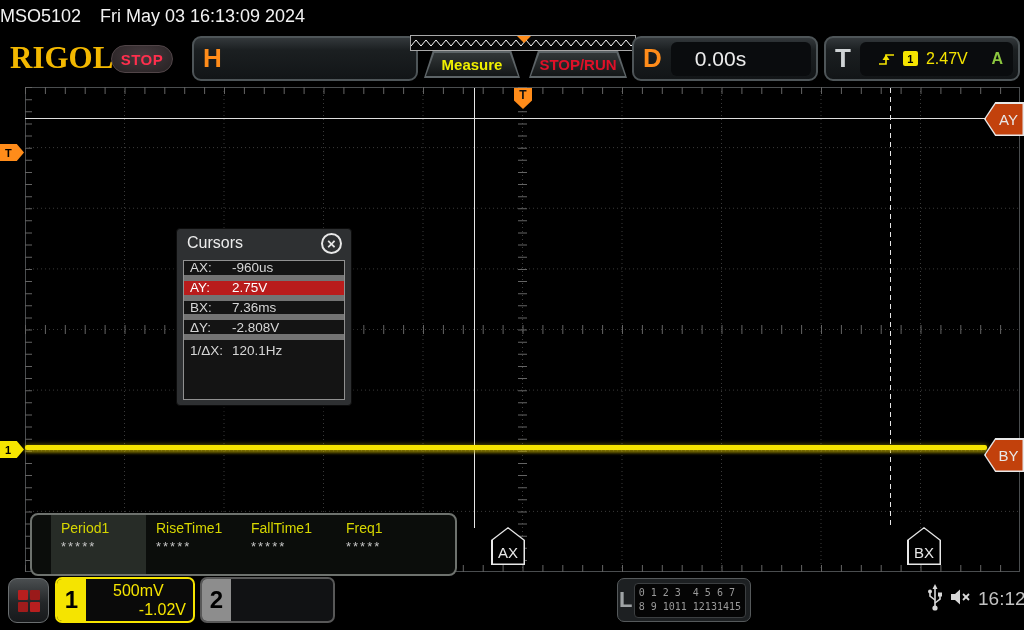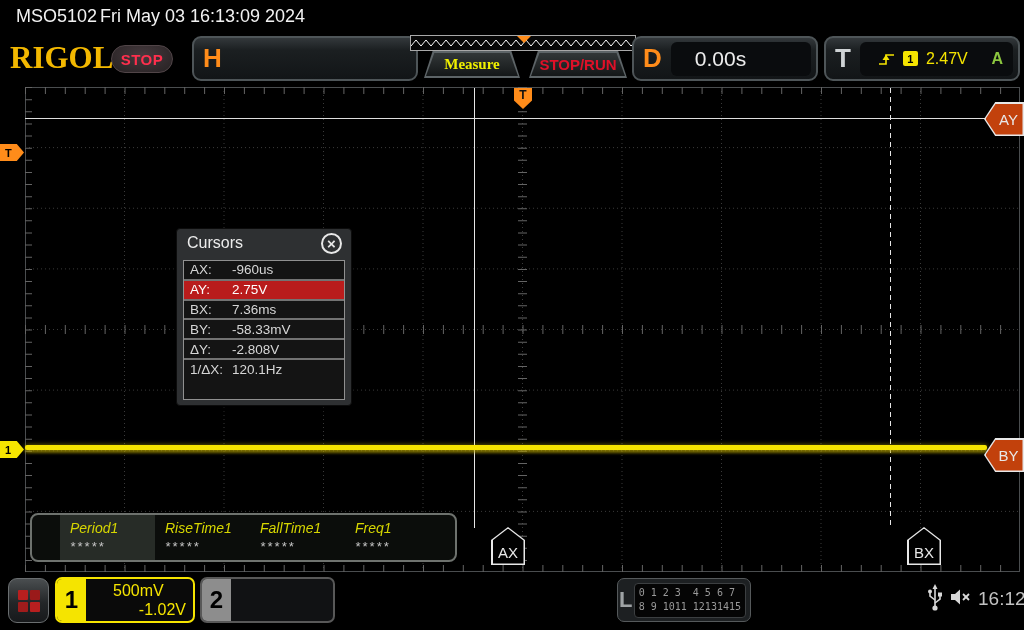--- a/index.html
+++ b/index.html
@@ -3,21 +3,21 @@
 <meta charset="utf-8">
 <style>
   * { margin:0; padding:0; box-sizing:border-box; }
   html,body { background:#000; }
   body { font-family:"Liberation Sans", sans-serif; }
   #stage { position:relative; width:1024px; height:630px; background:#000; overflow:hidden; }
 
   
   .statusbar { position:absolute; left:0; top:0; width:1024px; height:30px; color:#f2f2f2; font-size:18px; }
   .statusbar span { position:absolute; top:6px; white-space:pre; }
-  .sb-model { left:16px; }
+  .sb-model { left:0; }
   .sb-date  { left:100px; }
 
   
   .logo { position:absolute; left:10px; top:40px; font-size:31px; font-weight:900; letter-spacing:0px; color:#f3b800; font-family:"Liberation Serif", serif; }
   .stop-badge { position:absolute; left:111px; top:45px; width:62px; height:28px; border-radius:14px;
     background:radial-gradient(ellipse at 50% 35%, #463a3e 0%, #2c2628 80%); border:1px solid #514548;
     display:flex; align-items:center; justify-content:center; color:#ff2f4d; font-weight:bold; font-size:15px; letter-spacing:.5px; }
 
   .hpanel { position:absolute; background:linear-gradient(#33383b 0%, #1b1f21 30%, #121517 100%);
     border:2px solid #4e5558; border-radius:9px; display:flex; align-items:center; }
@@ -40,21 +40,21 @@
   .trig-sweep { margin-left:auto; margin-right:10px; color:#8cc63f; font-size:16px; font-weight:bold; }
 
   
   .mem-strip { position:absolute; left:410px; top:35px; width:226px; height:16px; background:#060606; border:1px solid #a8a8a8; }
   .mem-strip svg { display:block; }
   .trap-btn { position:absolute; height:27px; }
   .trap-outer { position:absolute; inset:0; background:#5d6467; clip-path:polygon(9% 0,91% 0,100% 100%,0 100%); }
   .trap-inner { position:absolute; inset:2px; background:linear-gradient(#323738,#141718); clip-path:polygon(9% 0,91% 0,100% 100%,0 100%);
     display:flex; align-items:center; justify-content:center; font-size:15px; font-weight:bold; }
   .btn-measure { left:424px; top:51px; width:96px; }
-  .btn-measure .trap-inner { color:#f0f000;font-family:Liberation Serif, serif; }
+  .btn-measure .trap-inner { color:#f0f000; }
   .btn-stoprun { left:529px; top:51px; width:98px; }
   .btn-stoprun .trap-inner { color:#e01028; }
 
   
   .graticule { position:absolute; left:25px; top:87px; width:995px; height:485px; background:#000; }
 
   .cursor-vline-a { position:absolute; left:474px; top:88px; width:1px; height:440px; background:#e6e6e6; }
   .cursor-vline-b { position:absolute; left:890px; top:88px; width:1px; height:440px;
     background:repeating-linear-gradient(to bottom,#e6e6e6 0 5px, transparent 5px 9px); }
   .cursor-hline-ay { position:absolute; left:25px; top:118px; width:963px; height:1px; background:#dedede; }
@@ -89,28 +89,28 @@
   .tag-ax { left:458px; top:527px; }
   .tag-bx { left:874px; top:527px; }
 
   
   .cursors-pop { position:absolute; left:176px; top:228px; width:176px; height:178px; background:#2e3032;
     border:1px solid #0c0c0c; border-radius:4px; box-shadow:0 4px 14px rgba(0,0,0,.8); }
   .cursors-title { position:absolute; left:10px; top:5px; color:#ececec; font-size:16px; }
   .cursors-close { position:absolute; right:9px; top:4px; width:21px; height:21px; border:2px solid #e8e8e8; border-radius:50%;
     color:#e8e8e8; display:flex; align-items:center; justify-content:center; font-size:15px; font-weight:bold; line-height:1; }
   .cursors-list { position:absolute; left:6px; right:6px; top:31px; bottom:5px; background:#141414; border:1px solid #909090; }
-  .cur-row { display:flex; height:19.8px; align-items:center; font-size:13.5px; color:#d6d6d6; border-bottom:2px solid #737373; }
+  .cur-row { display:flex; height:19.8px; align-items:center; font-size:13.5px; color:#d6d6d6; border-bottom:6px solid #737373; }
   .cur-row:last-child { border-bottom:none; }
   .cur-row .c-label { width:48px; padding-left:6px; }
   .cur-row.selected { background:#b91c1c; color:#fff; }
 
   
-  .meas-panel { position:absolute; left:30px; top:513px; width:427px; height:49px; background:#0b0d0b;
-    border:2px solid #6e726e; border-radius:8px; display:flex; align-items:stretch; padding-left:28px;font-style:italic; }
+  .meas-panel { position:absolute; left:30px; top:513px; width:427px; height:63px; background:#0b0d0b;
+    border:2px solid #6e726e; border-radius:8px; display:flex; align-items:stretch; padding-left:19px; }
   .meas-item { width:95px; padding:5px 0 0 10px; }
   .meas-item.selected { background:#272c27; }
   .meas-name { color:#d6d600; font-size:14px; }
   .meas-value { color:#c4c4c4; font-size:13px; letter-spacing:2px; margin-top:3px; }
 
   
   .menu-btn { position:absolute; left:8px; top:578px; width:41px; height:45px; border-radius:9px;
     background:linear-gradient(#4a4e50 0%, #232628 55%, #17191b 100%); border:1px solid #6a6e70;
     display:flex; align-items:center; justify-content:center; }
   .menu-grid { display:grid; grid-template-columns:10px 10px; grid-template-rows:10px 10px; gap:2px; }
@@ -262,24 +262,20 @@
       </div>
       <div class="cur-row selected">
         <span class="c-label">AY:</span>
           <span>2.75V</span>
       </div>
       <div class="cur-row">
         <span class="c-label">BX:</span>
           <span>7.36ms</span>
       </div>
       <div class="cur-row">
-        <span class="c-label">BY:</span>
-          <span>-58.33mV</span>
-      </div>
-      <div class="cur-row">
         <span class="c-label">ΔY:</span>
           <span>-2.808V</span>
       </div>
       <div class="cur-row">
         <span class="c-label">1/ΔX:</span>
           <span>120.1Hz</span>
       </div>
     </div>
   </div>
 

